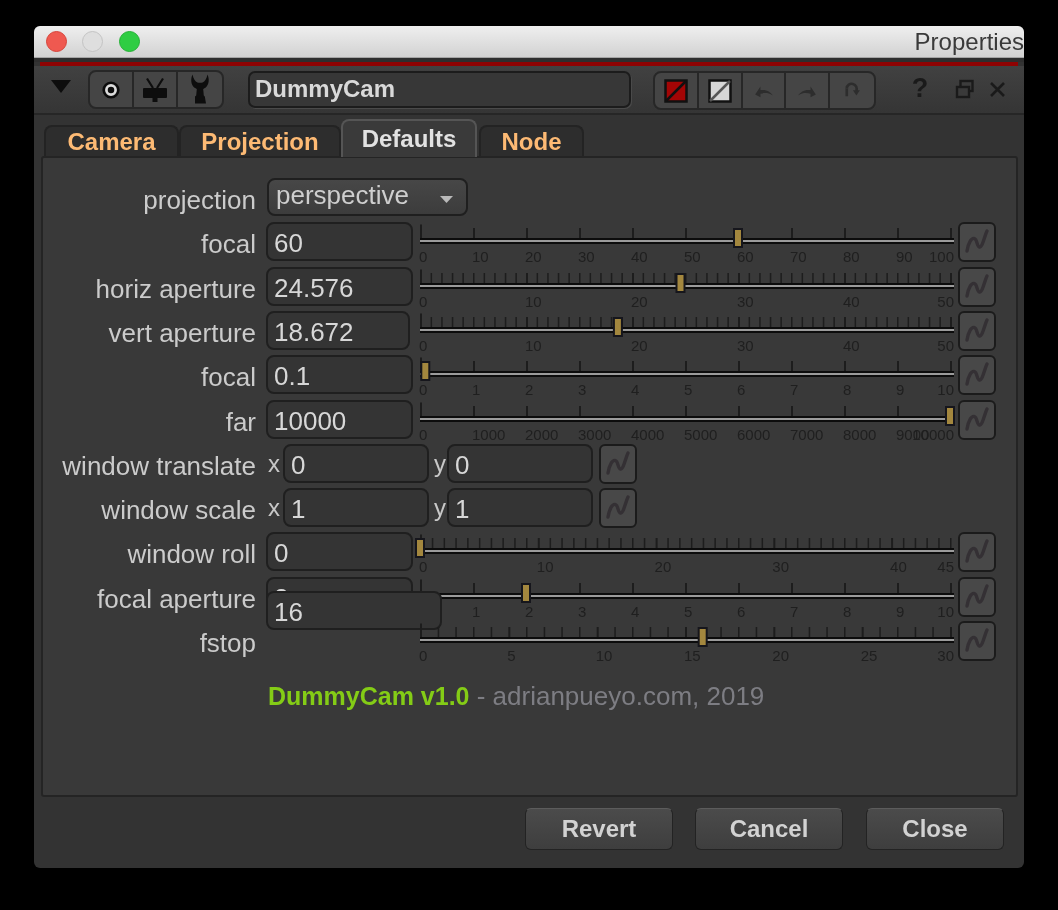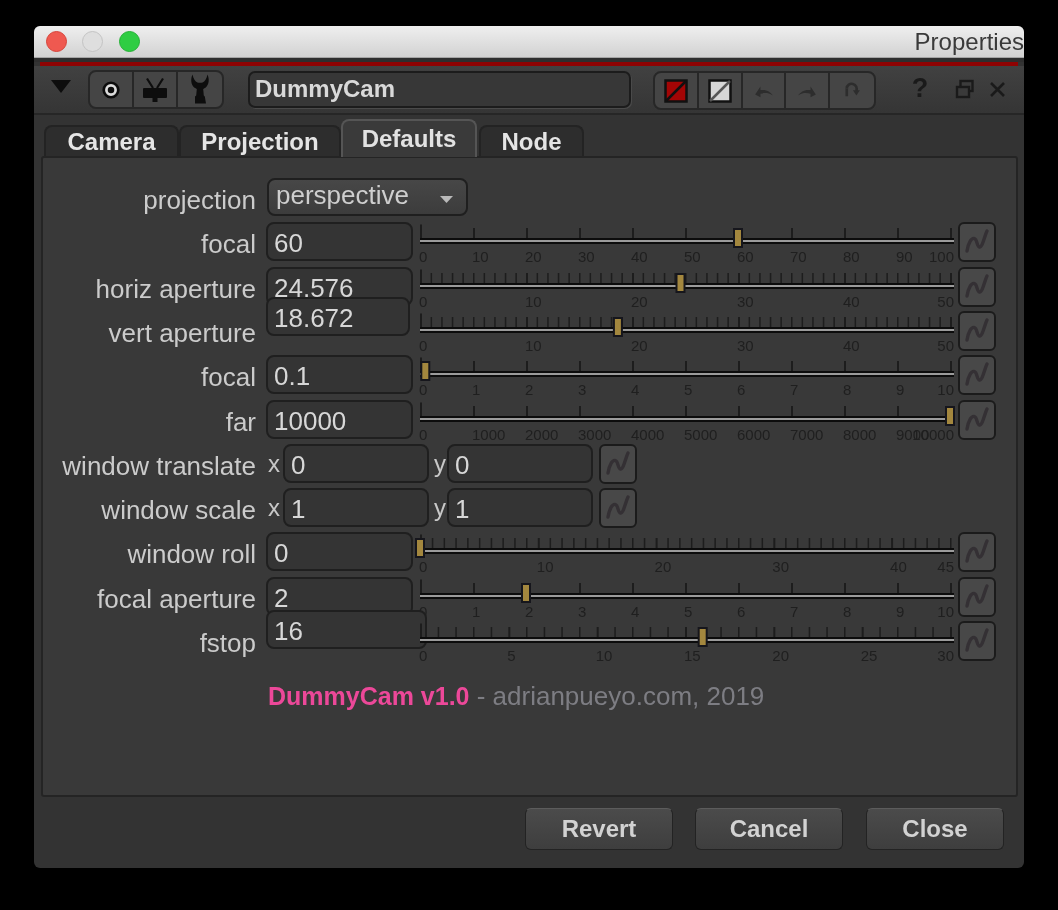--- a/index.html
+++ b/index.html
@@ -18,29 +18,29 @@
 .tbtn { height:100%; border-right:2px solid #272727; position:relative; }
 .tbtn:last-child { border-right:none; }
 #grpL { left:54px; top:44px; width:136px; height:39px; }
 #grpL .tbtn { width:45px; }
 #grpR { left:619px; top:45px; width:223px; height:39px; }
 #grpR .tbtn { width:44.6px; }
 #name { position:absolute; left:214px; top:45px; width:383px; height:37px; background:#373737; border:2px solid #1c1c1c; border-radius:7px; color:#d9d9d9; font-size:24px; font-weight:700; line-height:32px; padding-left:5px; box-shadow:1px 1px 0 #4a4a4a; }
 .ticon { position:absolute; left:50%; top:50%; transform:translate(-50%,-50%); }
 #helpq { position:absolute; left:872px; top:47px; color:#1a1a1a; font-size:27px; font-weight:700; width:28px; text-align:center; }
 
-.tab { position:absolute; top:99px; height:32px; background:#2d2d2d; border:2px solid #232323; border-bottom:none; border-radius:8px 8px 0 0; color:#e5e5e5; font-size:24px; font-weight:700; text-align:center; line-height:30px; }
+.tab { position:absolute; top:99px; height:32px; background:#2d2d2d; border:2px solid #232323; border-bottom:none; border-radius:8px 8px 0 0; color:#fdba74; font-size:24px; font-weight:700; text-align:center; line-height:30px; }
 .tab.sel { top:93px; height:38px; background:#3a3a3a; color:#e2e2e2; border-color:#555; z-index:5; line-height:36px; }
 #pane { position:absolute; left:7px; top:130px; width:977px; height:641px; background:#393939; border:2px solid #242424; border-radius:3px; }
 .lbl { position:absolute; left:0; width:222px; text-align:right; color:#cbcbcb; font-size:26px; font-weight:400; height:31px; line-height:31px; }
 .xy { position:absolute; color:#c8c8c8; font-size:24px; font-weight:400; height:31px; line-height:33px; }
 .fld { position:absolute; height:39px; background:#343434; border:2px solid #1f1f1f; border-radius:8px; color:#d7d7d7; font-size:26px; font-weight:400; line-height:38px; padding-left:6px; }
 .drop { position:absolute; width:201px; height:38px; background:linear-gradient(#474747,#3c3c3c); border:2px solid #1f1f1f; border-radius:8px; color:#cecece; font-size:26px; font-weight:400; line-height:31px; padding-left:7px; }
 .cbtn { position:absolute; width:38px; height:40px; background:#484848; border:2px solid #1b1b1b; border-radius:6px; }
-#foot b { color:#ec4899;margin-top:13px; }
+#foot b { color:#84cc16;margin-top:13px; }
 #foot { position:absolute; left:234px; top:655px; color:#7d7d83; font-size:25px; font-weight:400; }
 .bbtn { position:absolute; top:782px; height:42px; background:linear-gradient(#4b4b4b,#3e3e3e); border:1px solid #232323; border-top:1px solid #5c5c5c; border-radius:6px; color:#d2d2d2; font-size:24px; font-weight:700; text-align:center; line-height:40px; }
 </style></head><body>
 <div id="win">
   <div id="tbar">
       <div class="light" id="l1"></div>
       <div class="light" id="l2"></div>
       <div class="light" id="l3"></div>
       <div class="t">Properties</div>
     </div>
@@ -215,21 +215,21 @@
       <text x="211.0" y="40" font-family="Liberation Sans, sans-serif" font-size="15" font-weight="400" fill="#1f1f1f" text-anchor="start">20</text>
       <text x="317.0" y="40" font-family="Liberation Sans, sans-serif" font-size="15" font-weight="400" fill="#1f1f1f" text-anchor="start">30</text>
       <text x="423.0" y="40" font-family="Liberation Sans, sans-serif" font-size="15" font-weight="400" fill="#1f1f1f" text-anchor="start">40</text>
       <text x="534.0" y="40" font-family="Liberation Sans, sans-serif" font-size="15" font-weight="400" fill="#1f1f1f" text-anchor="end">50</text>
       <rect x="256.5" y="7" width="8" height="18" fill="#a3873e" stroke="#16161c" stroke-width="2"></rect>
     </svg>
     <div class="cbtn" style="left:924px;top:241px"><svg width="34" height="36" viewBox="0 0 34 36">
         <path d="M 7 27 C 8.5 18.5 11.5 13.5 14.5 14.5 C 17.5 15.5 16.5 22.5 19.5 23 C 22.5 23.5 24.5 12 27 7" fill="none" stroke="#343034" stroke-width="3.4" stroke-linecap="round"></path>
       </svg></div>
     <div class="lbl" style="top:292px">vert aperture</div>
-    <div class="fld" style="left:232px;top:271px;width:144px">18.672</div>
+    <div class="fld" style="left:232px;top:285px;width:144px">18.672</div>
     <svg style="position:absolute;left:386px;top:285px;overflow:visible" width="540" height="44">
       <rect x="0.0" y="2.5" width="2" height="13.5" fill="#1d1d1d"></rect>
       <rect x="106.0" y="6.0" width="2" height="10.0" fill="#1d1d1d"></rect>
       <rect x="212.0" y="6.0" width="2" height="10.0" fill="#1d1d1d"></rect>
       <rect x="318.0" y="6.0" width="2" height="10.0" fill="#1d1d1d"></rect>
       <rect x="424.0" y="6.0" width="2" height="10.0" fill="#1d1d1d"></rect>
       <rect x="530.0" y="6.0" width="2" height="10.0" fill="#1d1d1d"></rect>
       <rect x="10.6" y="6.0" width="1.5" height="10" fill="#1d1d1d"></rect>
       <rect x="21.2" y="6.0" width="1.5" height="10" fill="#1d1d1d"></rect>
       <rect x="31.8" y="6.0" width="1.5" height="10" fill="#1d1d1d"></rect>
@@ -445,21 +445,21 @@
       <text x="370.0" y="40" font-family="Liberation Sans, sans-serif" font-size="15" font-weight="400" fill="#1f1f1f" text-anchor="start">7</text>
       <text x="423.0" y="40" font-family="Liberation Sans, sans-serif" font-size="15" font-weight="400" fill="#1f1f1f" text-anchor="start">8</text>
       <text x="476.0" y="40" font-family="Liberation Sans, sans-serif" font-size="15" font-weight="400" fill="#1f1f1f" text-anchor="start">9</text>
       <text x="534.0" y="40" font-family="Liberation Sans, sans-serif" font-size="15" font-weight="400" fill="#1f1f1f" text-anchor="end">10</text>
       <rect x="102.0" y="7" width="8" height="18" fill="#a3873e" stroke="#16161c" stroke-width="2"></rect>
     </svg>
     <div class="cbtn" style="left:924px;top:551px"><svg width="34" height="36" viewBox="0 0 34 36">
         <path d="M 7 27 C 8.5 18.5 11.5 13.5 14.5 14.5 C 17.5 15.5 16.5 22.5 19.5 23 C 22.5 23.5 24.5 12 27 7" fill="none" stroke="#343034" stroke-width="3.4" stroke-linecap="round"></path>
       </svg></div>
     <div class="lbl" style="top:602px">fstop</div>
-    <div class="fld" style="left:232px;top:584px;width:161px">16</div>
+    <div class="fld" style="left:232px;top:565px;width:176px">16</div>
     <svg style="position:absolute;left:386px;top:595px;overflow:visible" width="540" height="44">
       <rect x="0.0" y="2.5" width="2" height="13.5" fill="#1d1d1d"></rect>
       <rect x="88.3" y="6.0" width="2" height="10.0" fill="#1d1d1d"></rect>
       <rect x="176.7" y="6.0" width="2" height="10.0" fill="#1d1d1d"></rect>
       <rect x="265.0" y="6.0" width="2" height="10.0" fill="#1d1d1d"></rect>
       <rect x="353.3" y="6.0" width="2" height="10.0" fill="#1d1d1d"></rect>
       <rect x="441.7" y="6.0" width="2" height="10.0" fill="#1d1d1d"></rect>
       <rect x="530.0" y="6.0" width="2" height="10.0" fill="#1d1d1d"></rect>
       <rect x="17.7" y="6.0" width="1.5" height="10" fill="#1d1d1d"></rect>
       <rect x="35.3" y="6.0" width="1.5" height="10" fill="#1d1d1d"></rect>

